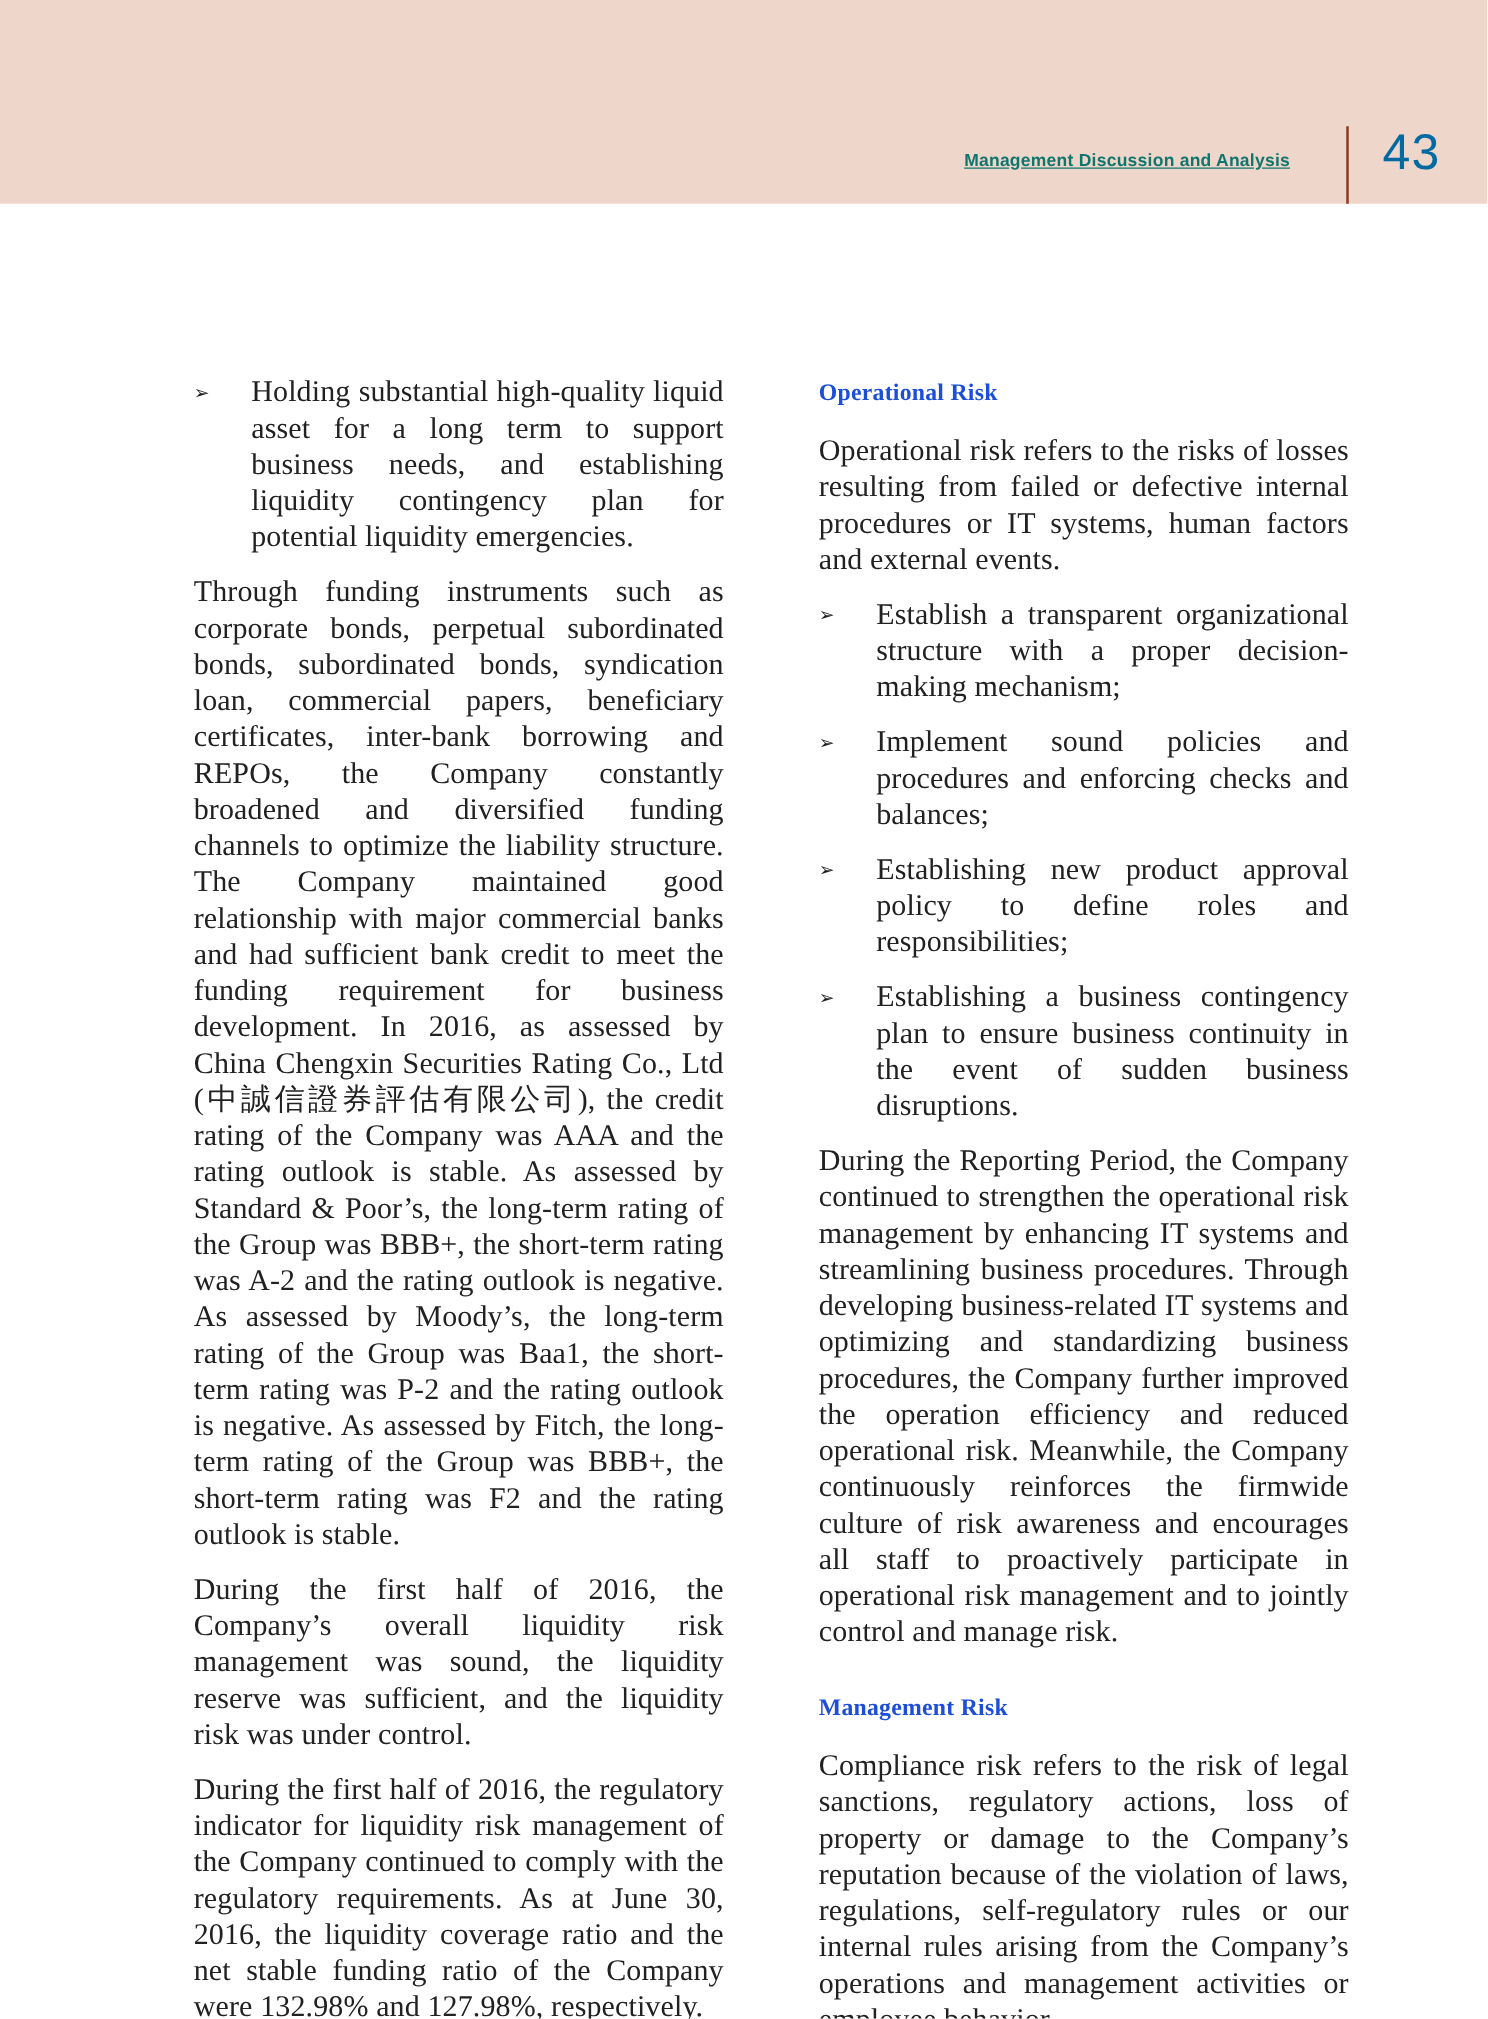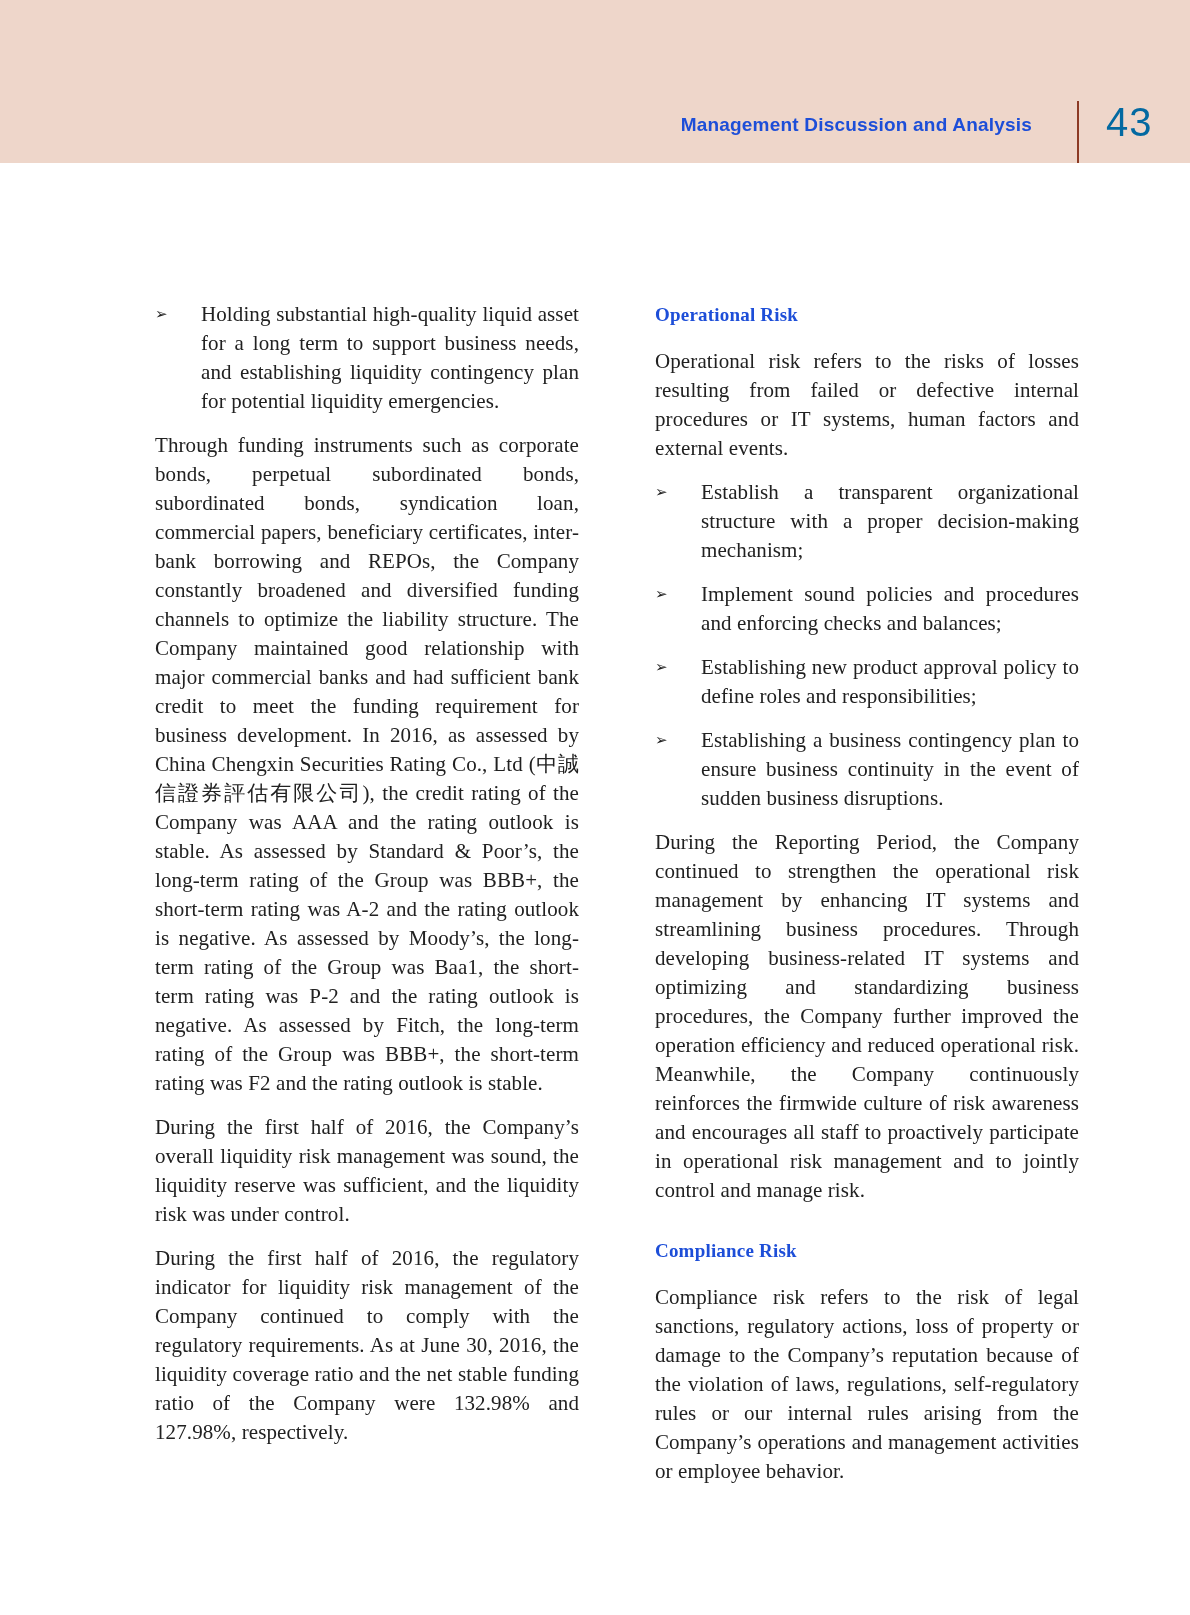--- a/index.html
+++ b/index.html
@@ -19,23 +19,24 @@
     width: 100%;
     height: 163px;
     background: #eed6ca;
   }
   .band-title {
     position: absolute;
     right: 158px;
     bottom: 27px;
     font-family: "Liberation Sans", "DejaVu Sans", sans-serif;
     font-weight: 700;
-    font-size: 19px;
+    font-size: 14px;
     letter-spacing: 0.2px;
-    color: #1d4ed8;
+    color: #0f766e;
+    text-decoration: underline;
   }
   .band-rule {
     position: absolute;
     left: 1077px;
     bottom: 0;
     width: 2px;
     height: 62px;
     background: #8c3a24;
   }
   .band-page {
@@ -53,21 +54,21 @@
   .content {
     display: flex;
     padding: 137px 0 0 155px;
     gap: 76px;
     box-sizing: border-box;
   }
   .col { width: 424px; }
 
   .col p {
     margin: 0 0 15px 0;
-    font-size: 21px;
+    font-size: 24px;
     line-height: 29px;
     text-align: justify;
     letter-spacing: 0.1px;
   }
   .col p:last-child { margin-bottom: 0; }
 
   .bullet-item {
     display: flex;
     margin: 0 0 15px 0;
   }
@@ -134,21 +135,21 @@
         <span class="bullet-marker">➢</span>
         <p>Establishing new product approval policy to define roles and responsibilities;</p>
       </div>
       <div class="bullet-item">
         <span class="bullet-marker">➢</span>
         <p>Establishing a business contingency plan to ensure business continuity in the event of sudden business disruptions.</p>
       </div>
 
       <p>During the Reporting Period, the Company continued to strengthen the operational risk management by enhancing IT systems and streamlining business procedures. Through developing business-related IT systems and optimizing and standardizing business procedures, the Company further improved the operation efficiency and reduced operational risk. Meanwhile, the Company continuously reinforces the firmwide culture of risk awareness and encourages all staff to proactively participate in operational risk management and to jointly control and manage risk.</p>
 
-      <h2 class="section-heading spaced">Compliance Risk</h2>
+      <h2 class="section-heading spaced">Management Risk</h2>
 
       <p>Compliance risk refers to the risk of legal sanctions, regulatory actions, loss of property or damage to the Company’s reputation because of the violation of laws, regulations, self-regulatory rules or our internal rules arising from the Company’s operations and management activities or employee behavior.</p>
 
     </div>
 
   </main>
 
 </div>
 
 </body></html>

